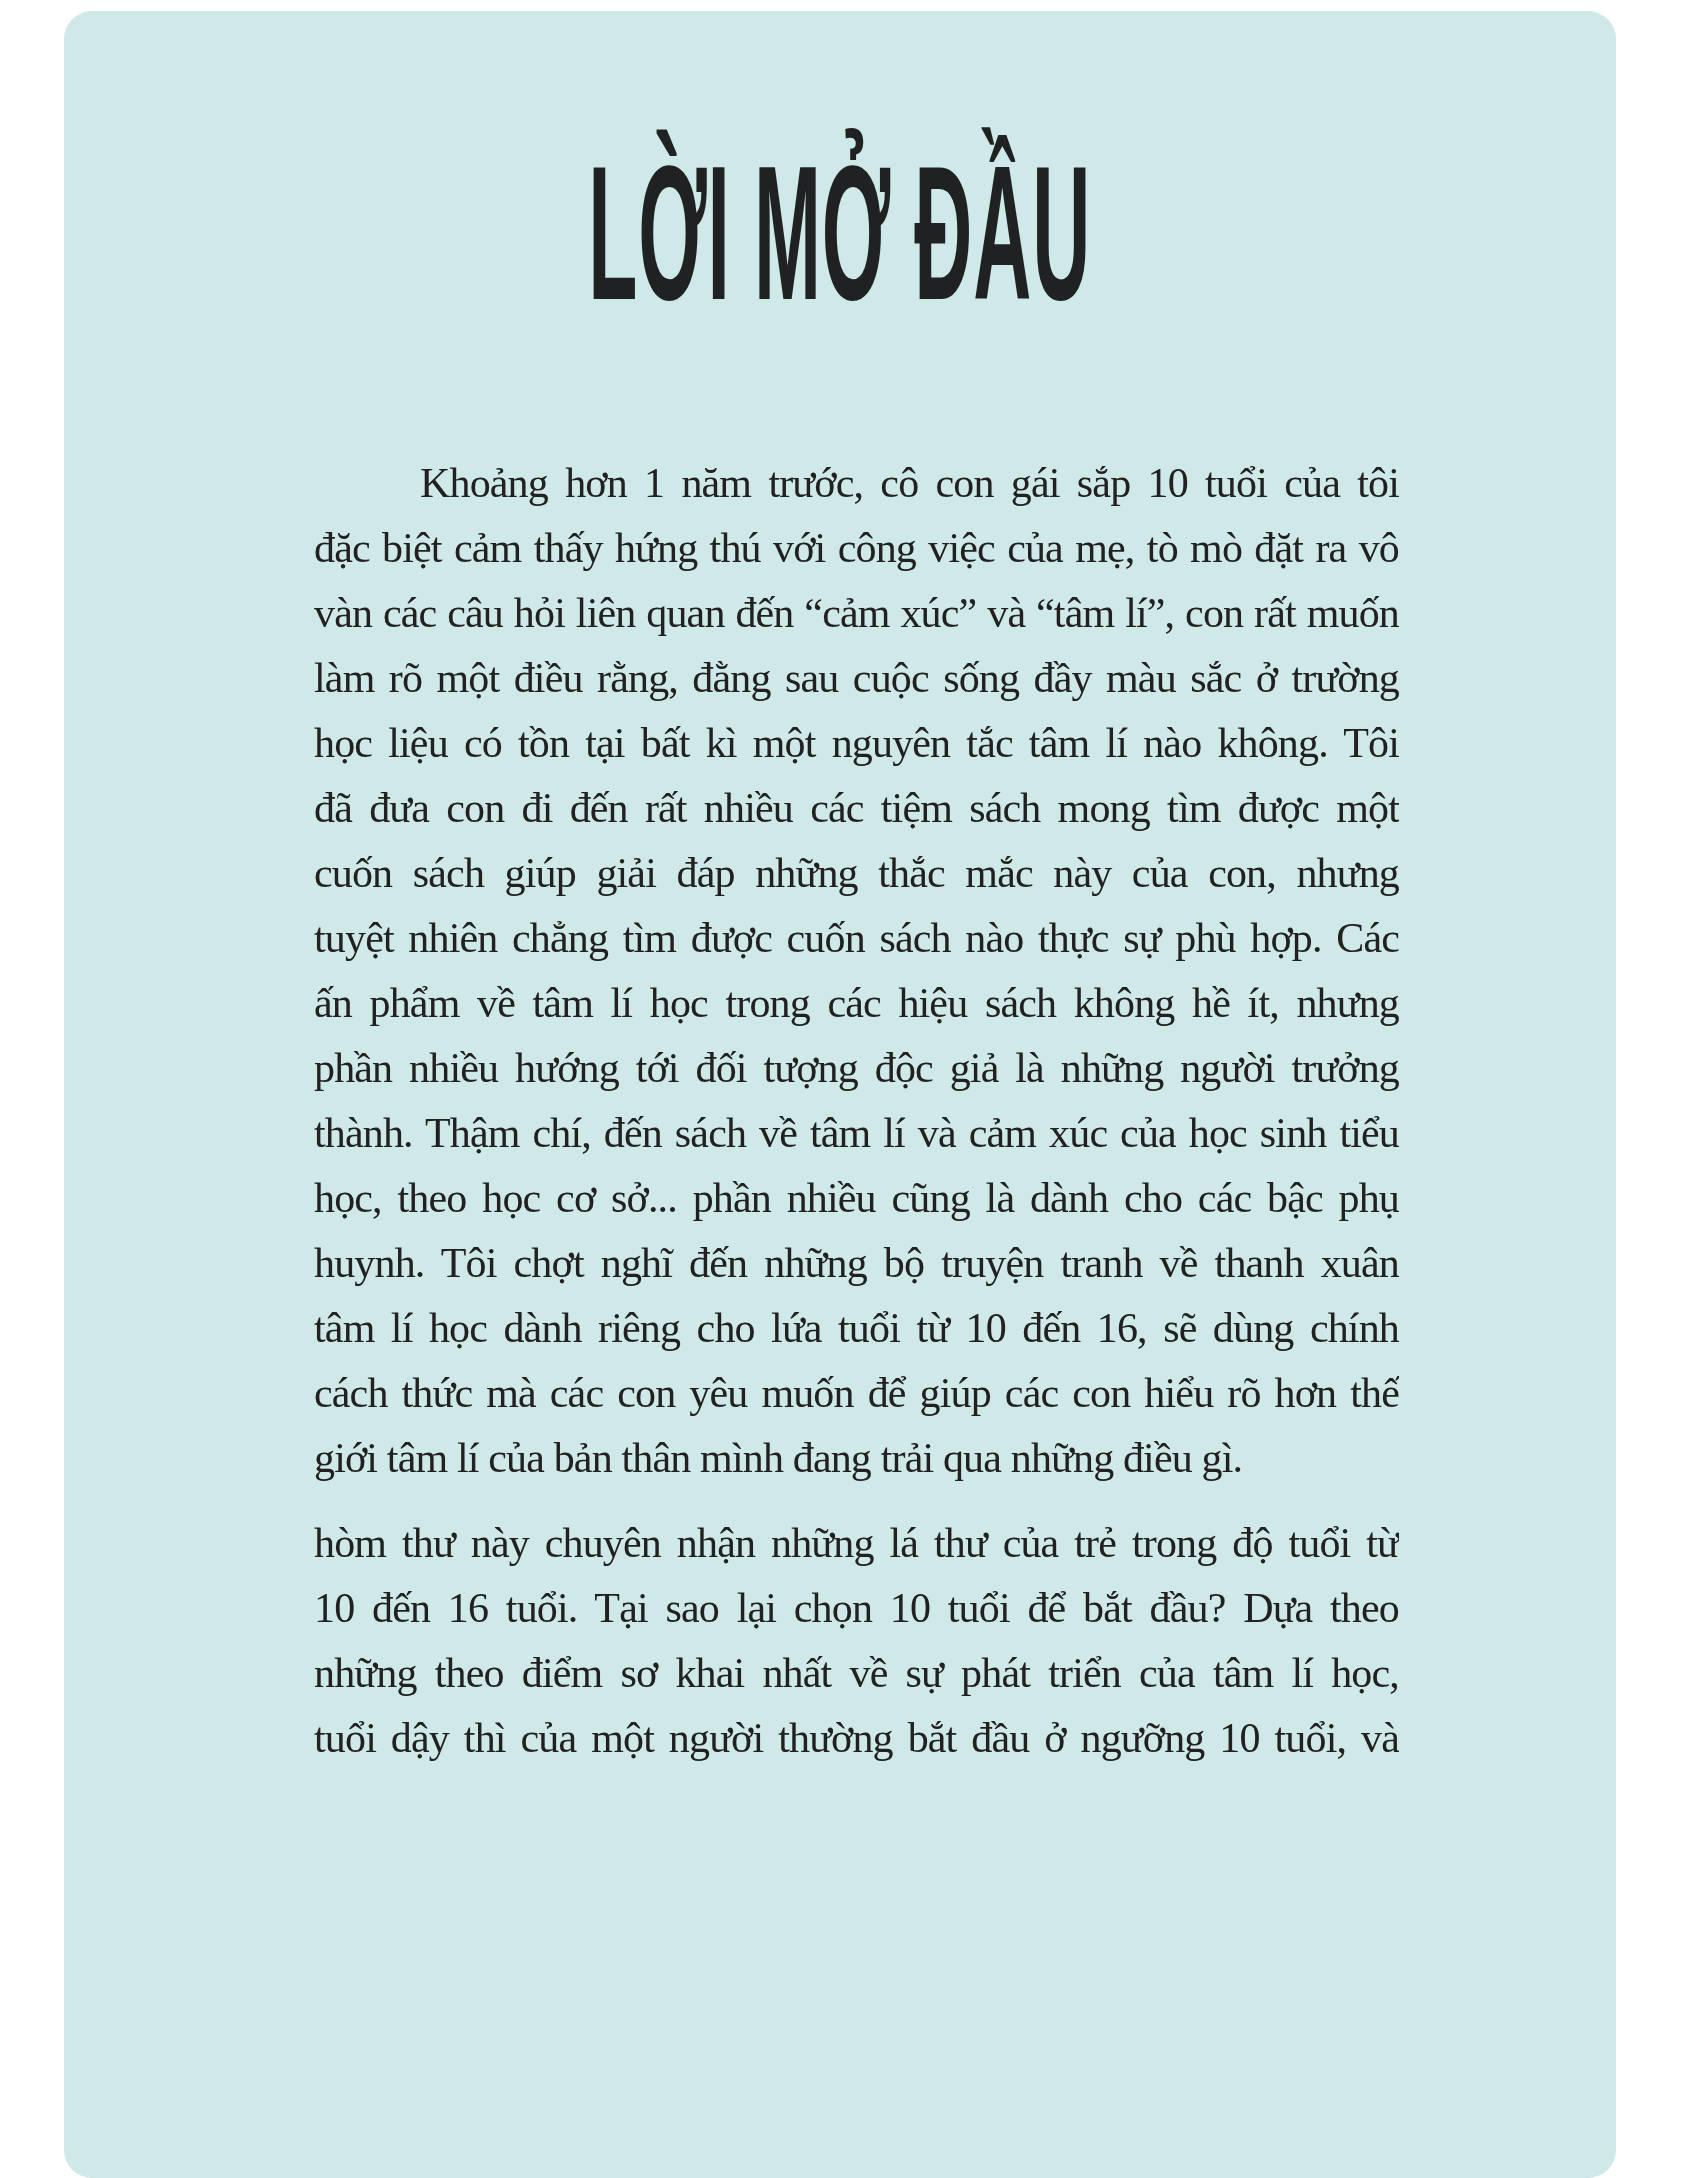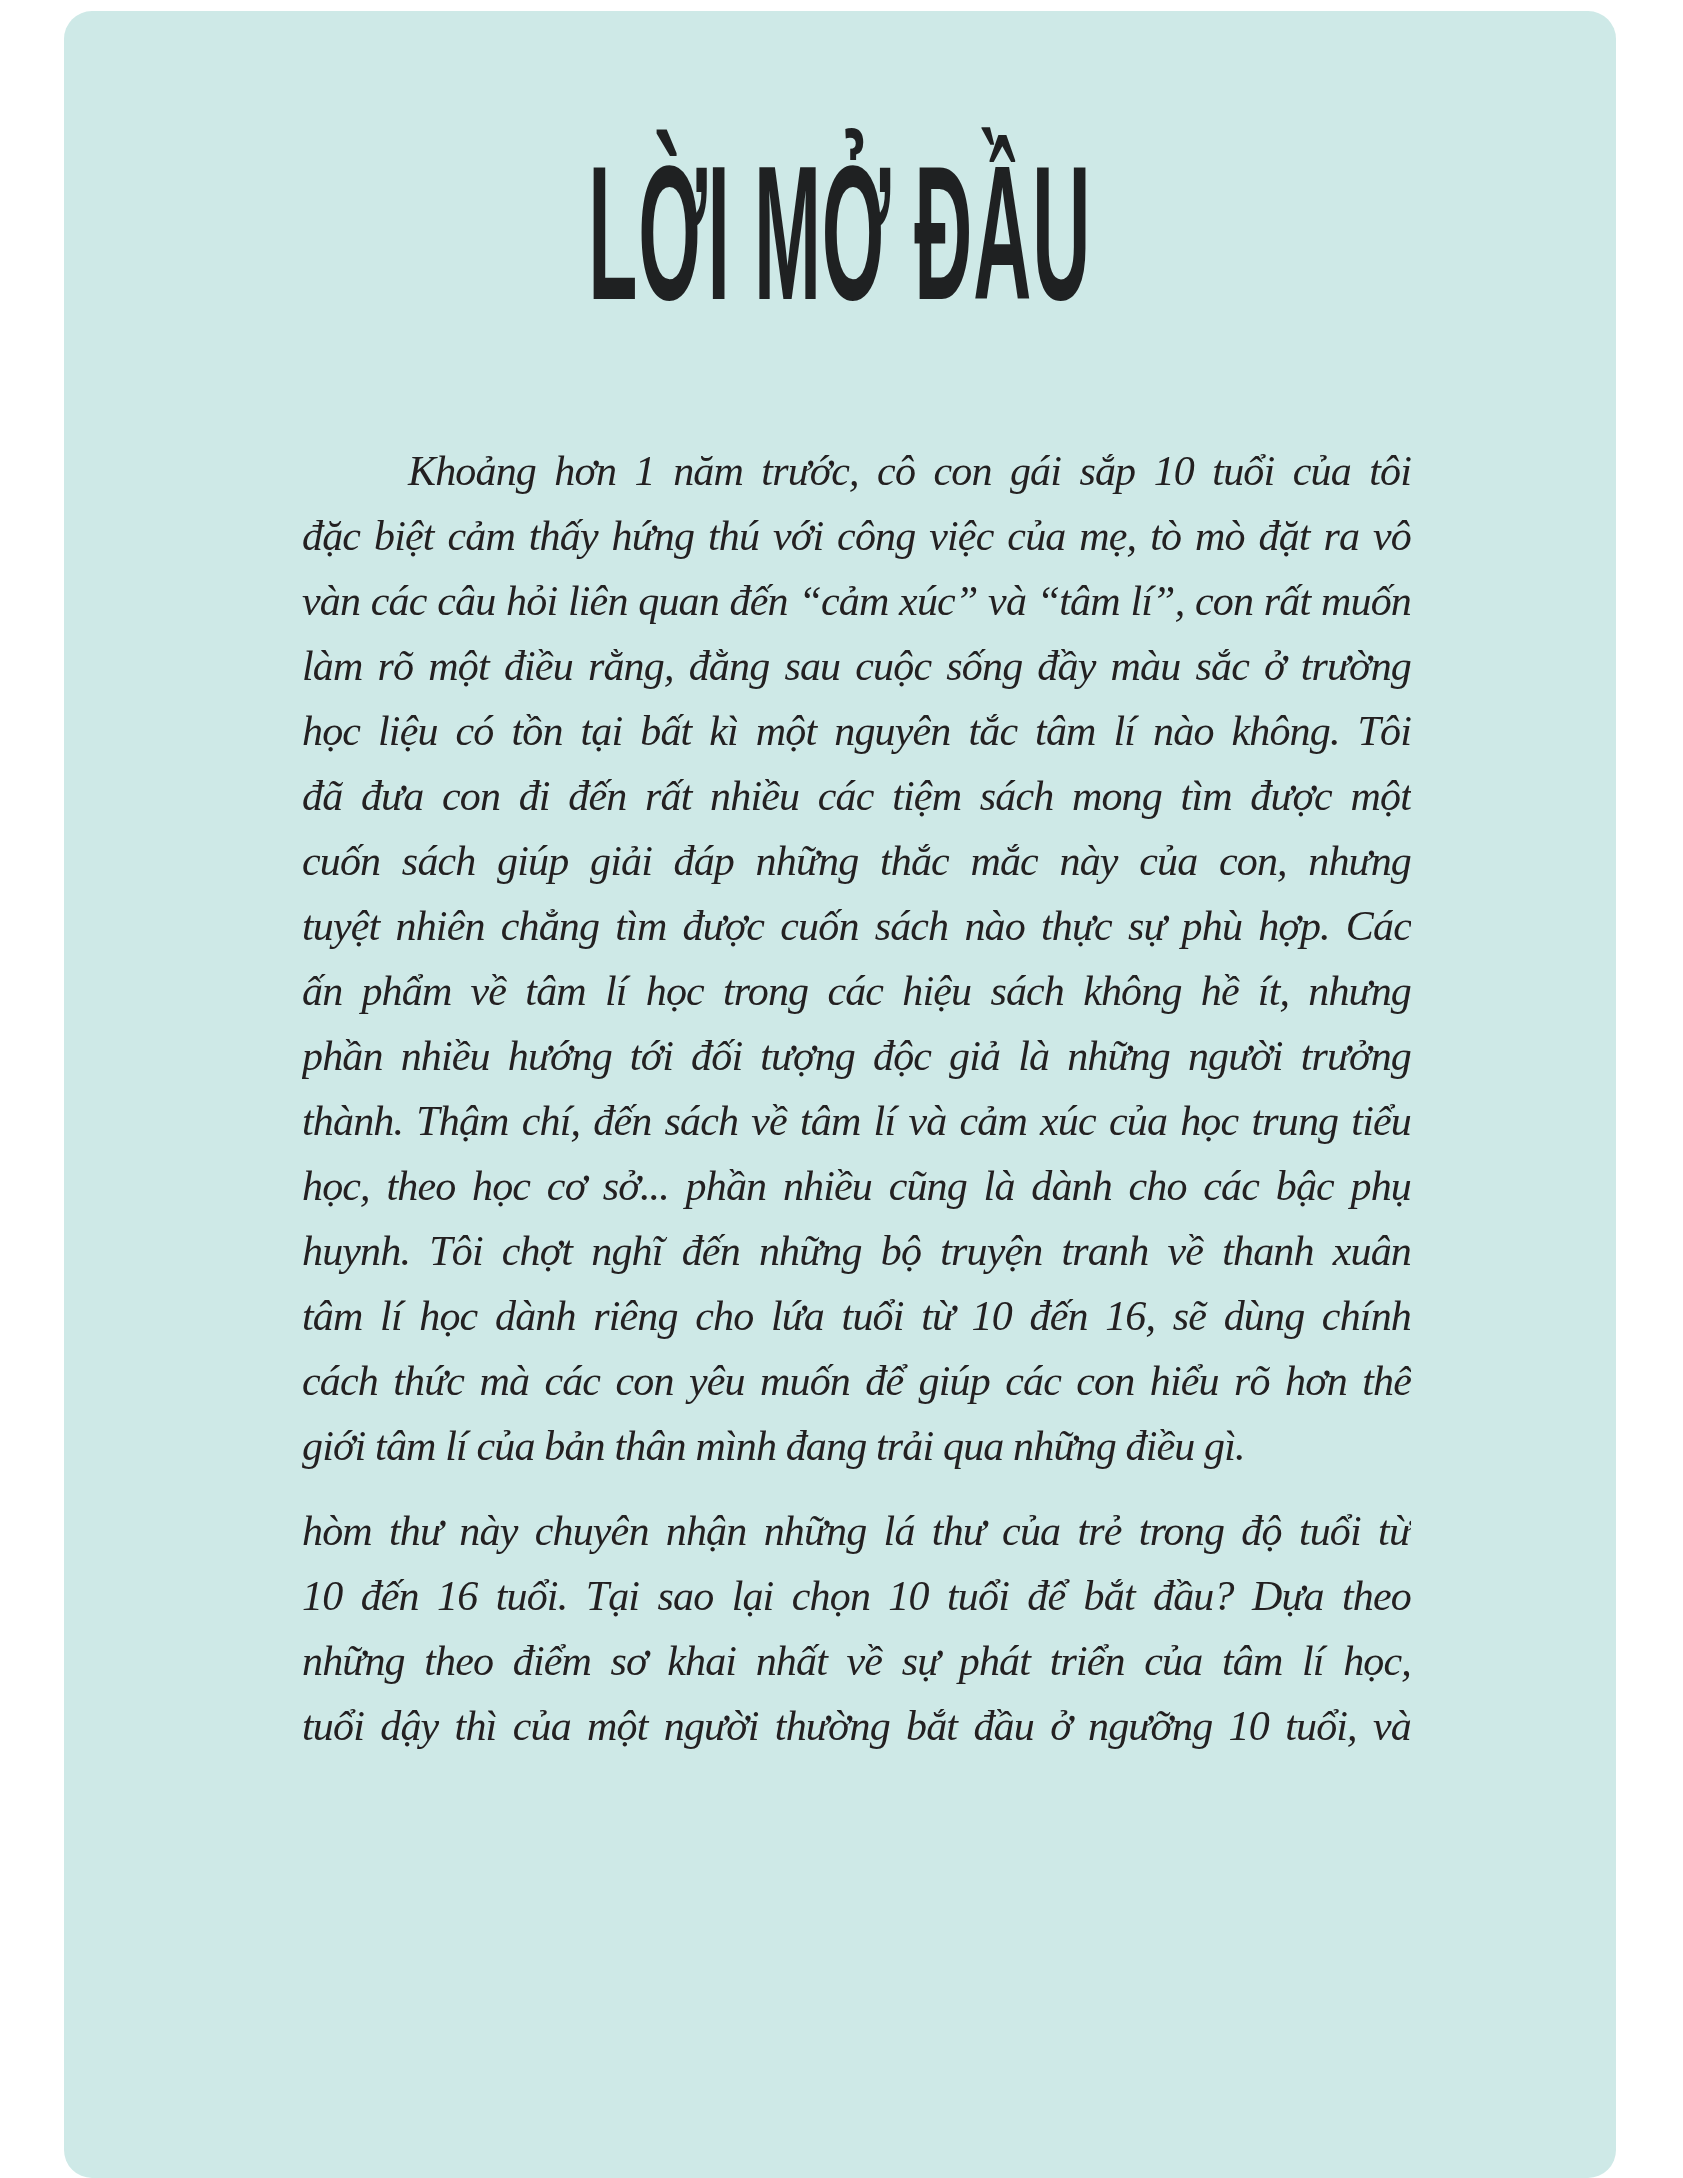--- a/index.html
+++ b/index.html
@@ -49,21 +49,21 @@
   .body-text {
     position: absolute;
     left: 238px;
     top: 428px;
     width: 1109px;
     color: #232021;
     font-size: 42px;
     line-height: 65px;
     letter-spacing: -0.02em;
   }
-  .para { margin: 0; font-style: italic; }
+  .para { margin: 12px; }
   .para + .para { margin-top: 20px; }
   .line {
     height: 65px;
     overflow: hidden;
     text-align: justify;
     text-align-last: justify;
     white-space: normal;
   }
   .line.first { padding-left: 106px; }
   .line.end {
@@ -84,21 +84,21 @@
           <div class="line first">Khoảng hơn 1 năm trước, cô con gái sắp 10 tuổi của tôi</div>
           <div class="line">đặc biệt cảm thấy hứng thú với công việc của mẹ, tò mò đặt ra vô</div>
           <div class="line">vàn các câu hỏi liên quan đến “cảm xúc” và “tâm lí”, con rất muốn</div>
           <div class="line">làm rõ một điều rằng, đằng sau cuộc sống đầy màu sắc ở trường</div>
           <div class="line">học liệu có tồn tại bất kì một nguyên tắc tâm lí nào không. Tôi</div>
           <div class="line">đã đưa con đi đến rất nhiều các tiệm sách mong tìm được một</div>
           <div class="line">cuốn sách giúp giải đáp những thắc mắc này của con, nhưng</div>
           <div class="line">tuyệt nhiên chẳng tìm được cuốn sách nào thực sự phù hợp. Các</div>
           <div class="line">ấn phẩm về tâm lí học trong các hiệu sách không hề ít, nhưng</div>
           <div class="line">phần nhiều hướng tới đối tượng độc giả là những người trưởng</div>
-          <div class="line">thành. Thậm chí, đến sách về tâm lí và cảm xúc của học trung tiểu</div>
+          <div class="line">thành. Thậm chí, đến sách về tâm lí và cảm xúc của học sinh tiểu</div>
           <div class="line">học, theo học cơ sở... phần nhiều cũng là dành cho các bậc phụ</div>
           <div class="line">huynh. Tôi chợt nghĩ đến những bộ truyện tranh về thanh xuân</div>
           <div class="line">tâm lí học dành riêng cho lứa tuổi từ 10 đến 16, sẽ dùng chính</div>
           <div class="line">cách thức mà các con yêu muốn để giúp các con hiểu rõ hơn thế</div>
           <div class="line end">giới tâm lí của bản thân mình đang trải qua những điều gì.</div>
         </div>
         <div class="para">
           <div class="line">hòm thư này chuyên nhận những lá thư của trẻ trong độ tuổi từ</div>
           <div class="line">10 đến 16 tuổi. Tại sao lại chọn 10 tuổi để bắt đầu? Dựa theo</div>
           <div class="line">những theo điểm sơ khai nhất về sự phát triển của tâm lí học,</div>

